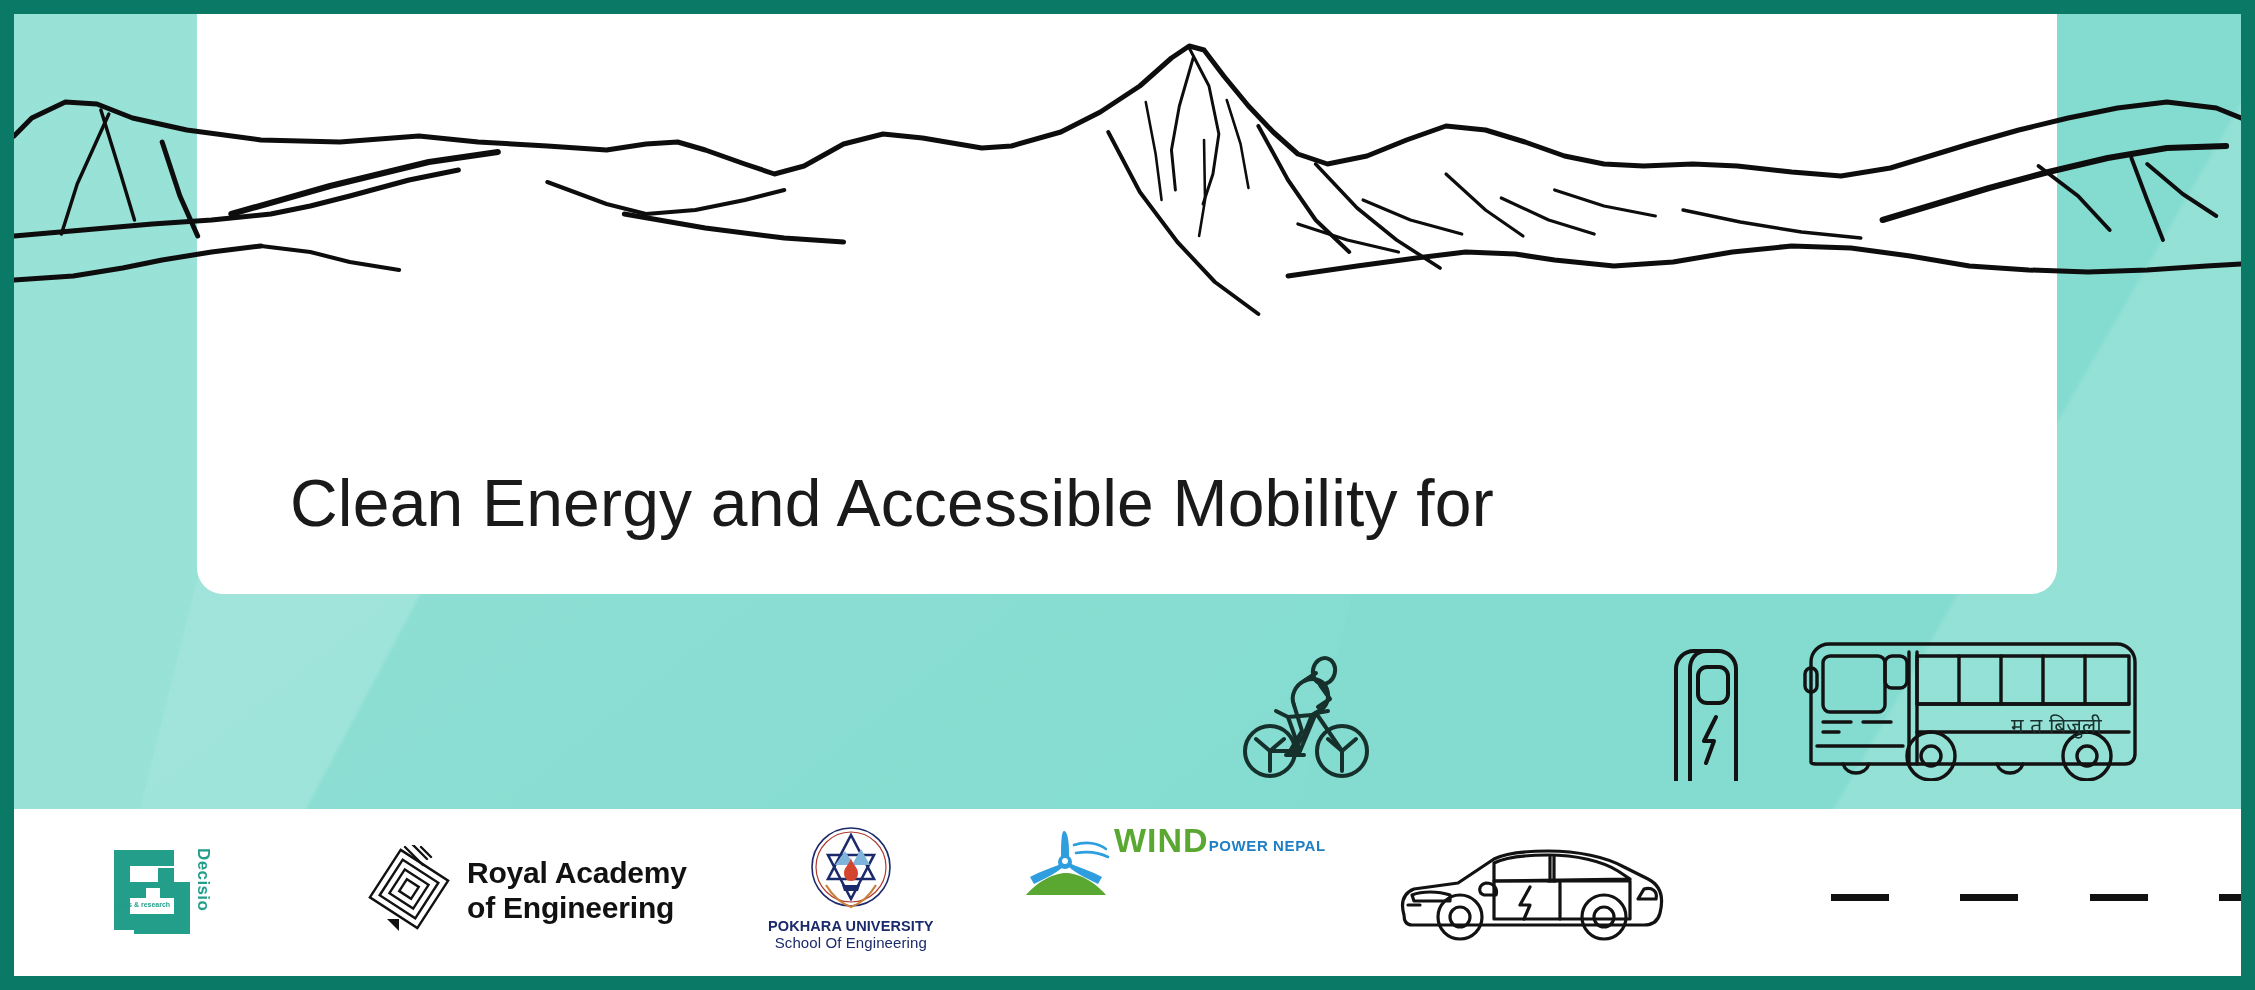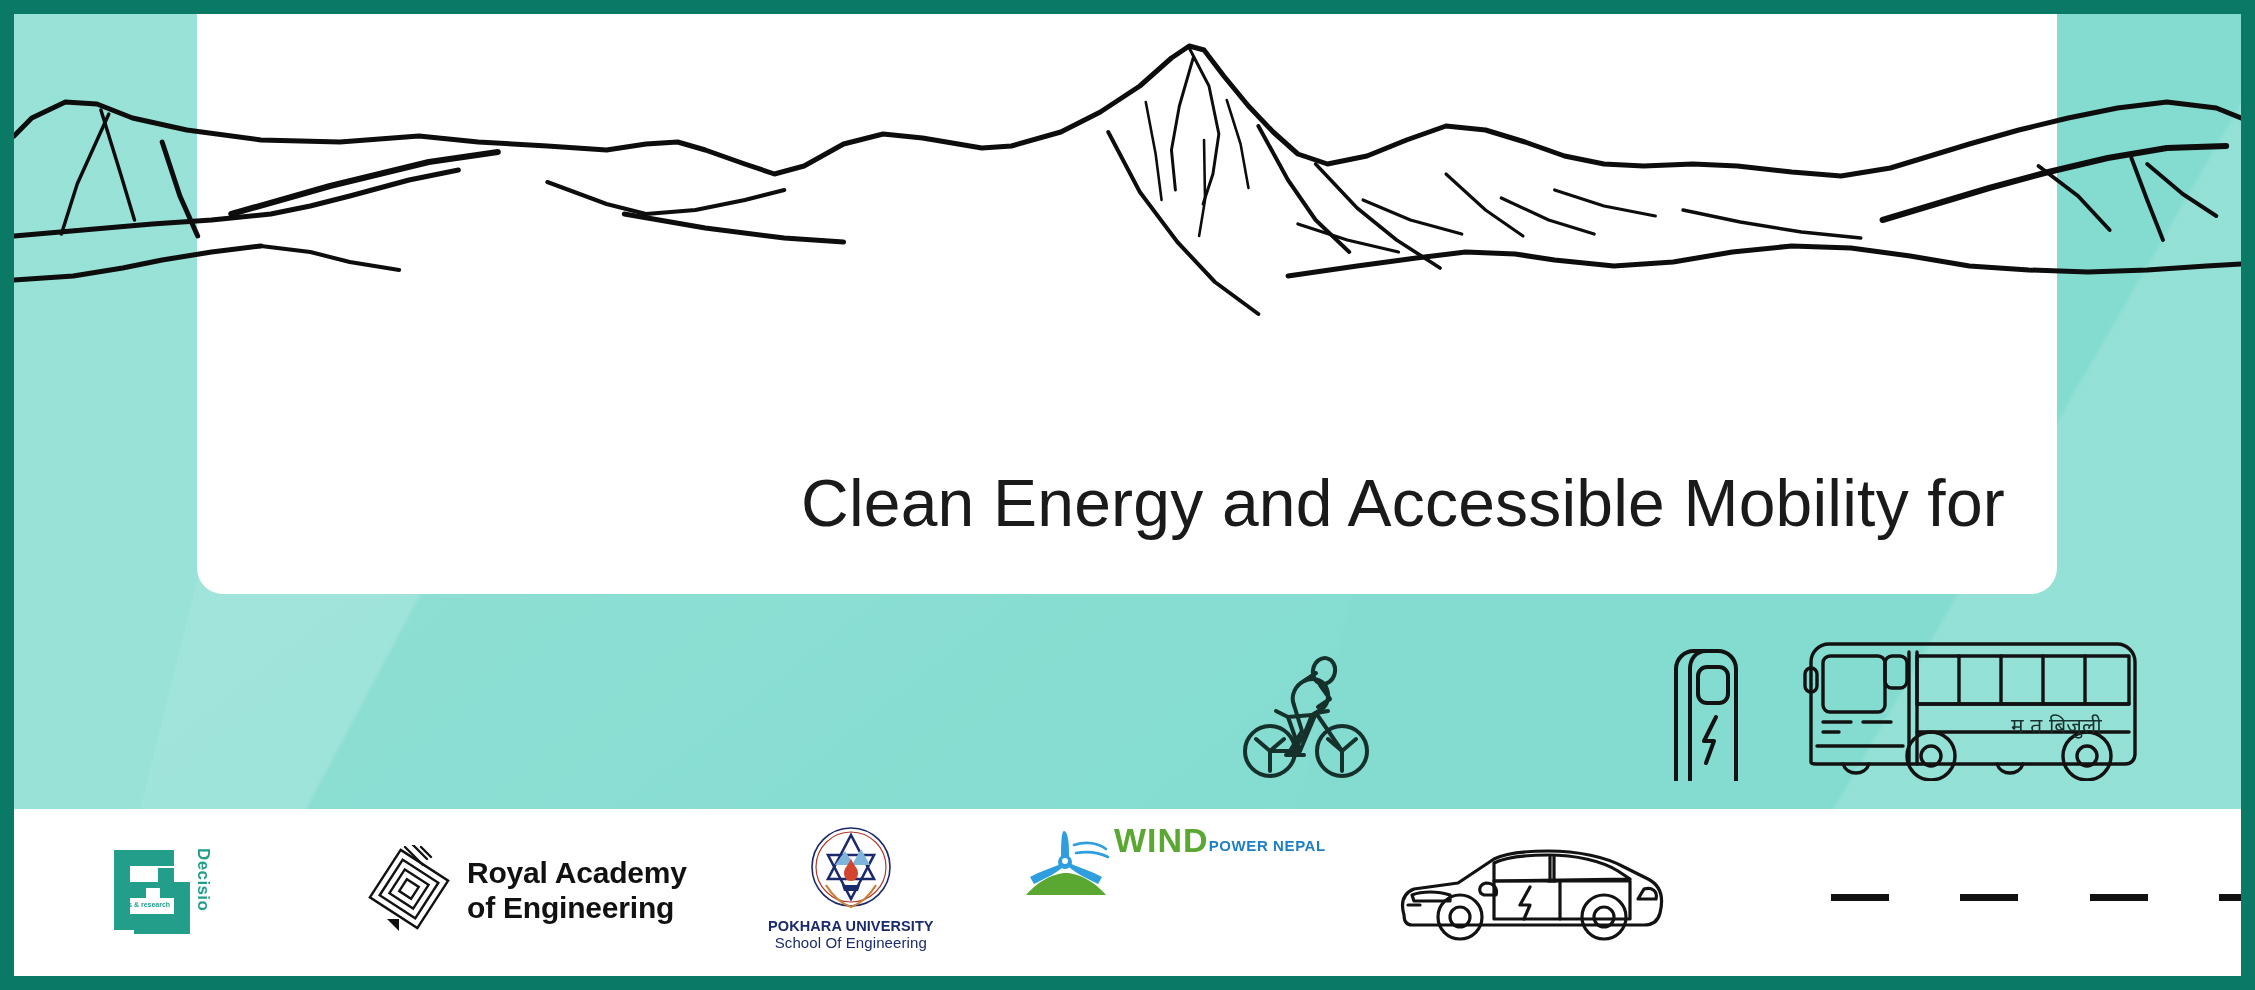--- a/index.html
+++ b/index.html
@@ -49,22 +49,22 @@
     position: absolute;
     left: 183px; top: -14px;
     width: 1860px; height: 594px;
     background: #ffffff;
     border-bottom-left-radius: 26px;
     border-bottom-right-radius: 26px;
     z-index: 3;
   }
   .title-wrap {
     position: absolute; left: 0; right: 0; bottom: 44px;
-    text-align: right;
-    padding: 0 52px;
+    text-align: left;
+    padding: 0 93px;
   }
   .title-line {
     font-family: "Liberation Sans", sans-serif;
     font-size: 66px;
     line-height: 94px;
     font-weight: 400;
     color: #1a1a1a;
     letter-spacing: 0.2px;
     white-space: nowrap;
   }

